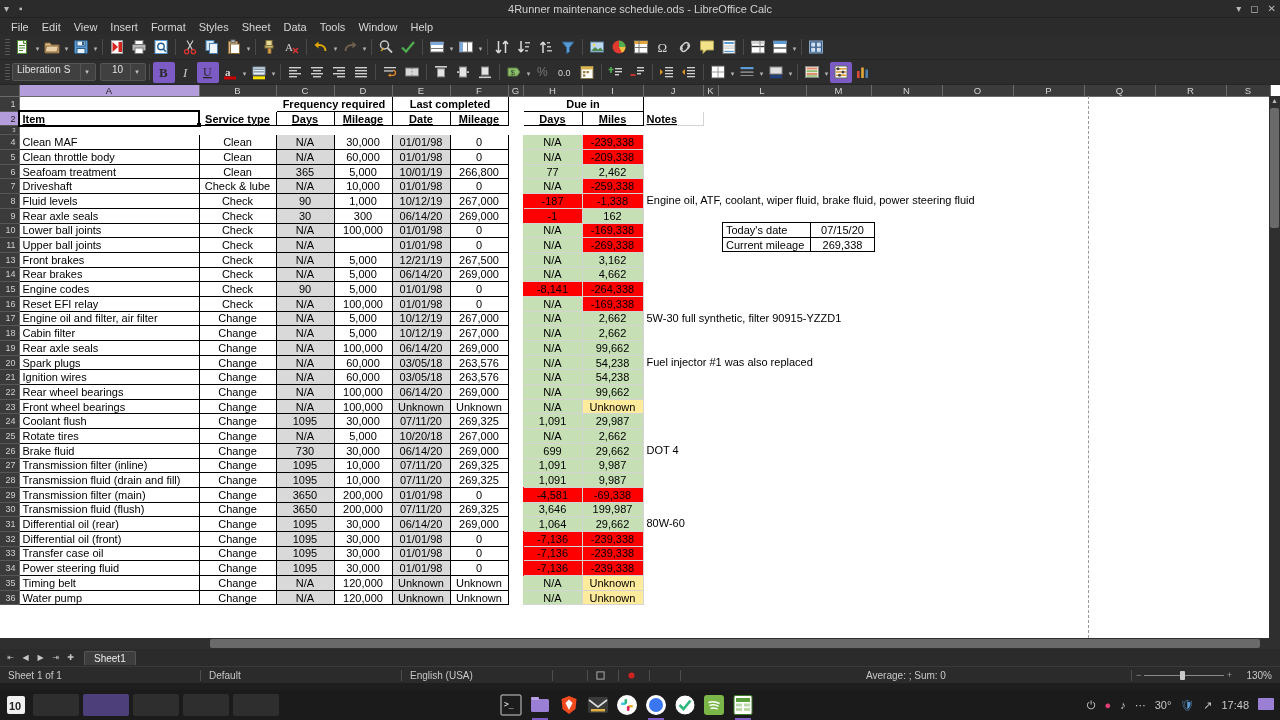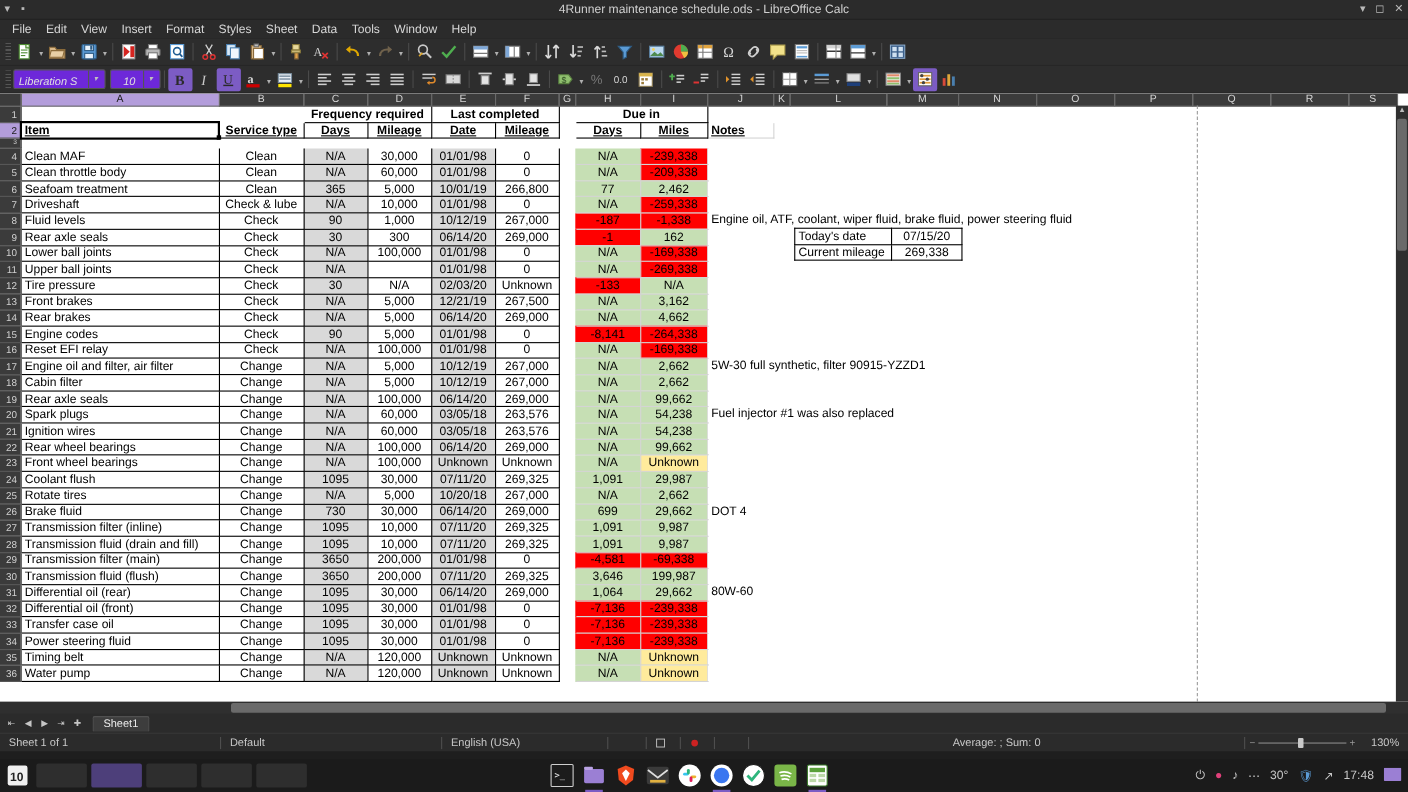--- a/index.html
+++ b/index.html
@@ -48,24 +48,23 @@
   .sep { width: 1px; height: 16px; background: #4a4a4a; margin: 0 3px; flex: 0 0 auto; }
   .gripper { width: 5px; height: 17px; flex: 0 0 auto;
              background: repeating-linear-gradient(to bottom,#555 0 1px,transparent 1px 3px);
              margin: 0 2px; }
 
   
   .g { width: 16px; height: 16px; display: block; }
 
   
   .fontbox {
-    width: 84px; height: 18px; background: #6d28d9; border: 1px solid #555;
-    display: flex; align-items: flex-end; padding: 0 2px 0 4px; font-size: 10px; color: #e0e0e0;
+    width: 84px; height: 18px; background: #404040; border: 1px solid #555;
+    display: flex; align-items: flex-start; padding: 0 2px 0 4px; font-size: 10px; color: #e0e0e0;
     border-radius: 2px;
-    font-style: italic;
   }
   .fontbox .nm { flex: 1; overflow: hidden; white-space: nowrap; }
   .fontbox .ar { width: 13px; text-align: center; font-size: 7px; color: #c0c0c0;
                  border-left: 1px solid #555; height: 100%; display:flex; align-items:center; justify-content:center;}
   .sizebox { width: 46px; }
 
   
   .formulabar {
     height: 20px; background: #2d2d2d; display: flex; align-items: center;
     padding: 0 3px; gap: 3px; border-bottom: 1px solid #1c1c1c;
@@ -984,42 +983,20 @@
             <td class="cell nb"></td>
             <td class="cell nb"></td>
             <td class="cell nb"></td>
             <td class="cell nb"></td>
             <td class="cell nb"></td>
             <td class="cell nb"></td>
             <td class="cell nb"></td>
             <td class="cell nb"></td>
           </tr>
           <tr>
-            <th class="rowhdr">12</th>
-            <td class="cell c-left b-all">Tire pressure</td>
-            <td class="cell c-center b-all">Check</td>
-            <td class="cell c-center b-all bg-grey">30</td>
-            <td class="cell c-center b-all">N/A</td>
-            <td class="cell c-center b-all bg-grey">02/03/20</td>
-            <td class="cell c-center b-all">Unknown</td>
-            <td class="cell nb"></td>
-            <td class="cell c-center bg-red">-133</td>
-            <td class="cell c-center bg-green">N/A</td>
-            <td class="cell nb notecell"></td>
-            <td class="cell nb"></td>
-            <td class="cell nb"></td>
-            <td class="cell nb"></td>
-            <td class="cell nb"></td>
-            <td class="cell nb"></td>
-            <td class="cell nb"></td>
-            <td class="cell nb"></td>
-            <td class="cell nb"></td>
-            <td class="cell nb"></td>
-          </tr>
-          <tr>
             <th class="rowhdr">13</th>
             <td class="cell c-left b-all">Front brakes</td>
             <td class="cell c-center b-all">Check</td>
             <td class="cell c-center b-all bg-grey">N/A</td>
             <td class="cell c-center b-all">5,000</td>
             <td class="cell c-center b-all bg-grey">12/21/19</td>
             <td class="cell c-center b-all">267,500</td>
             <td class="cell nb"></td>
             <td class="cell c-center bg-green">N/A</td>
             <td class="cell c-center bg-green">3,162</td>
@@ -1545,21 +1522,21 @@
             <td class="cell nb"></td>
             <td class="cell nb"></td>
             <td class="cell nb"></td>
             <td class="cell nb"></td>
             <td class="cell nb"></td>
           </tr>
         </tbody>
     </table>
 
     <div style="position:absolute; left:722px; top:122px;">
-      <table style="border-collapse:collapse;">
+      <table style="border-collapse:collapse;margin-top:15px;">
         <tbody>
             <tr>
           <td style="width:88px;height:14.7px;border:1px solid #000;font-size:11px;padding:0 3px;background:#fff;color:#000;">Today's date</td>
           <td style="width:64px;height:14.7px;border:1px solid #000;font-size:11px;padding:0 3px;text-align:center;background:#fff;color:#000;">07/15/20</td>
         </tr>
         <tr>
           <td style="width:88px;height:14.7px;border:1px solid #000;font-size:11px;padding:0 3px;background:#fff;color:#000;">Current mileage</td>
           <td style="width:64px;height:14.7px;border:1px solid #000;font-size:11px;padding:0 3px;text-align:center;background:#fff;color:#000;">269,338</td>
         </tr>
       </tbody>

